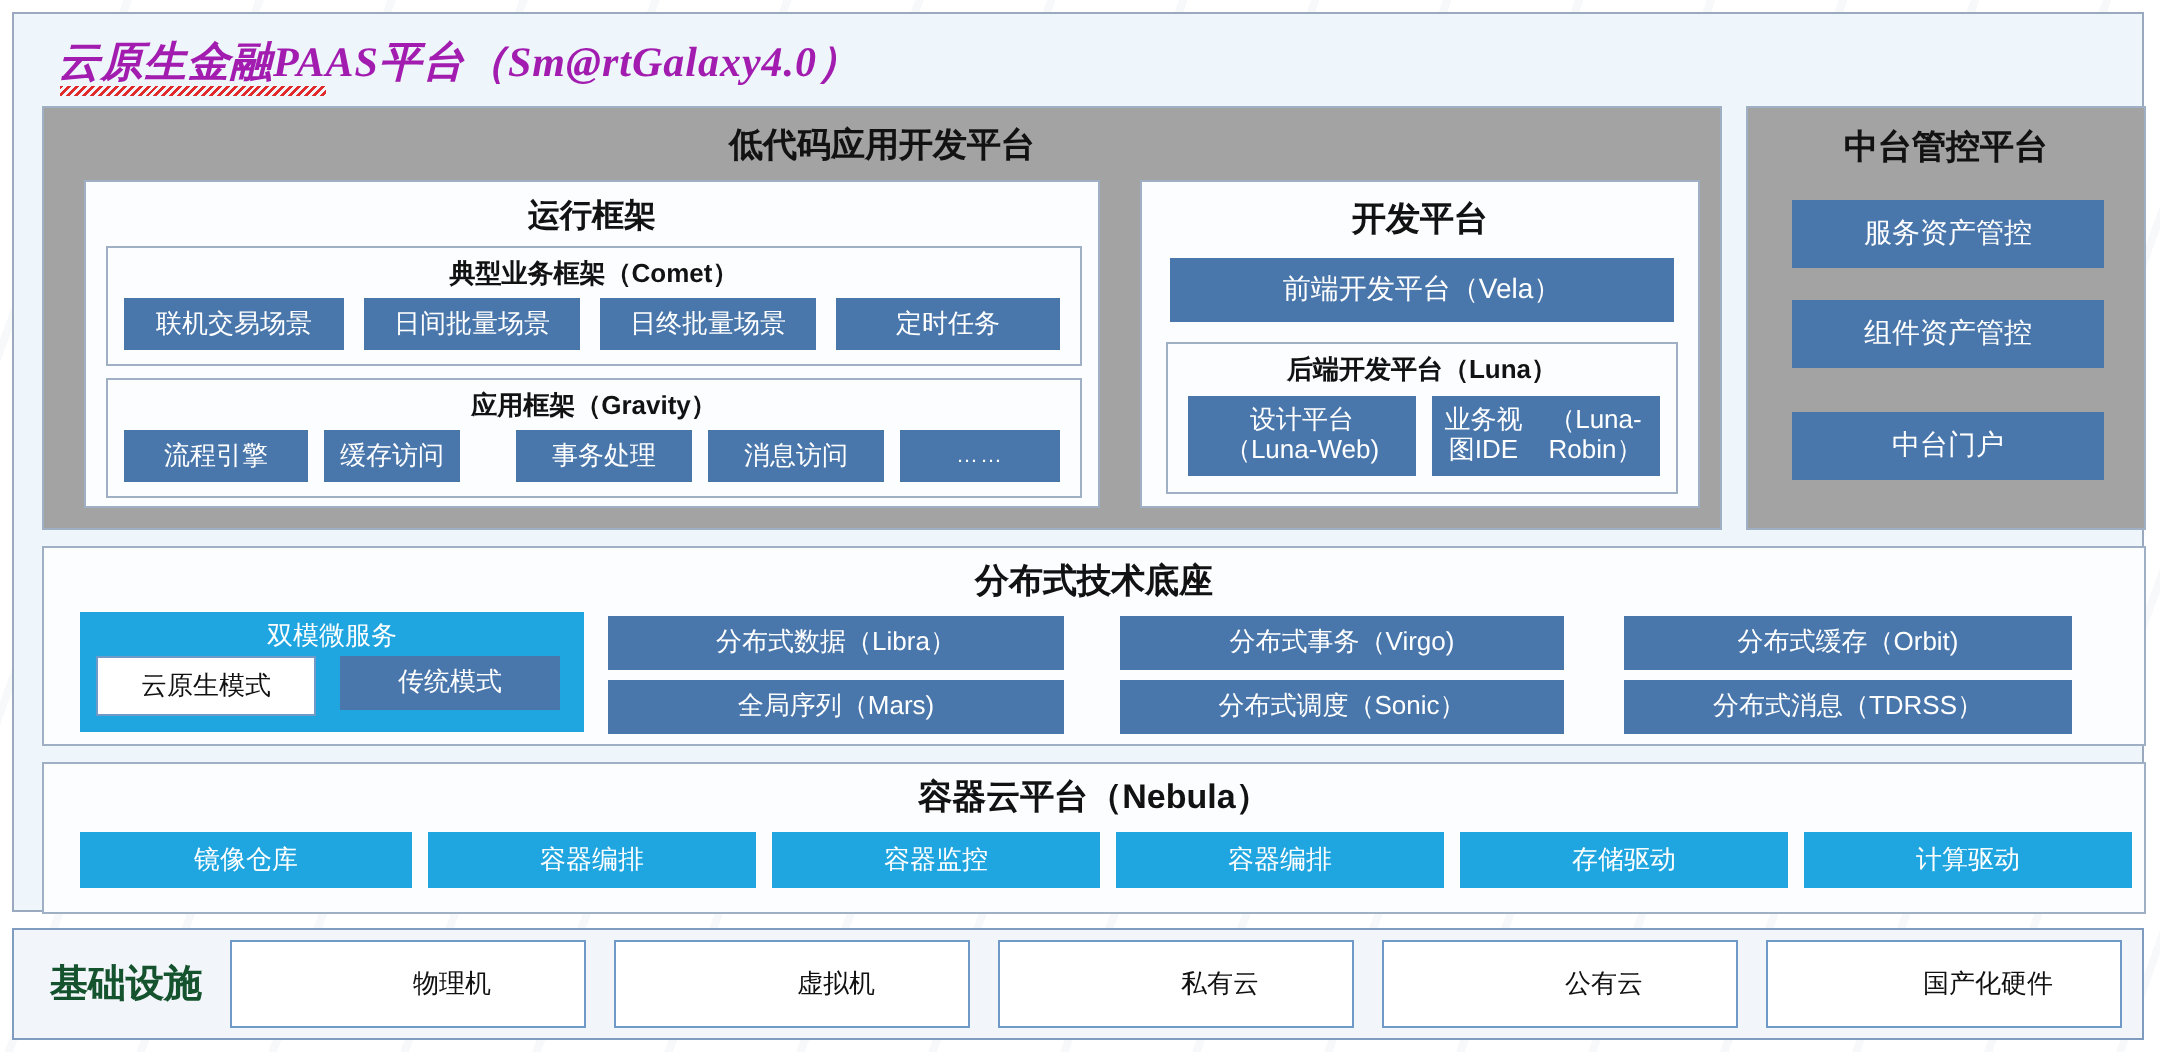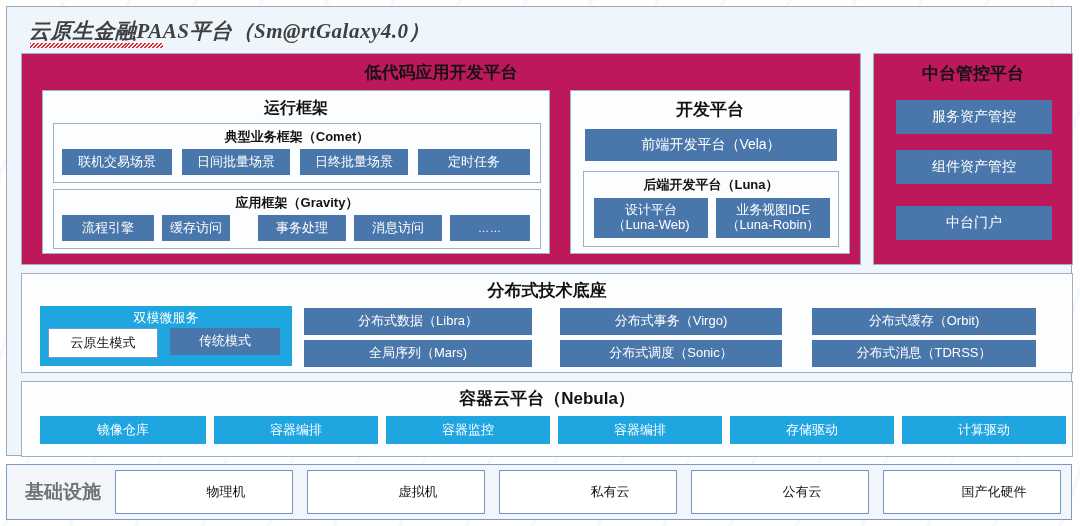--- a/index.html
+++ b/index.html
@@ -23,35 +23,35 @@
     background:#eef6fb;border:1px solid #9aa9bd;box-sizing:border-box;
   }
   .panel-infra{
     position:absolute;left:6px;top:464px;width:1066px;height:56px;
     background:#f2f6fa;border:1px solid #7f9cc0;box-sizing:border-box;
     display:flex;align-items:center;padding:0 10px;gap:14px;
   }
 
   
   .box{
-    background:#be185d;border:1px solid #9fb0c4;box-sizing:border-box;position:absolute;
+    background:#a3a3a3;border:1px solid #9fb0c4;box-sizing:border-box;position:absolute;
   }
   .box-white{
     background:#fbfdff;border:1px solid #9fb0c4;box-sizing:border-box;position:absolute;
   }
   .hdr{
     text-align:center;font-weight:bold;color:#121212;
   }
 
   
   .title{
     position:absolute;left:22px;top:10px;
     font-family:"Liberation Serif","DejaVu Serif",serif;
     font-style:italic;font-weight:bold;font-size:21px;
-    color:#404040;letter-spacing:.5px;white-space:nowrap;
+    color:#a21caf;letter-spacing:.5px;white-space:nowrap;
   }
   .squiggle{
     position:absolute;left:23px;top:36px;width:133px;height:5px;
     background:
       repeating-linear-gradient(135deg,#e02020 0 1.4px,rgba(0,0,0,0) 1.4px 2.8px);
     opacity:.95;
   }
 
   
   .chip{
@@ -103,21 +103,21 @@
   #dualmode-title{position:absolute;left:0;top:3px;width:100%;font-size:13px;color:#ffffff;text-align:center;}
   #dualmode .sub{position:absolute;top:22px;height:30px;font-size:13px;}
   #dist .chip{position:absolute;height:27px;font-size:13px;}
 
   
   #container{left:14px;top:374px;width:1052px;height:76px;}
   #container-title{position:absolute;left:0;top:5px;width:100%;font-size:17px;}
   #container .chip-cyan{position:absolute;top:34px;height:28px;}
 
   
-  .infra-label{font-size:19px;font-weight:bold;color:#737373;white-space:nowrap;padding-left:8px;}
+  .infra-label{font-size:19px;font-weight:bold;color:#14532d;white-space:nowrap;padding-left:8px;}
   .infra-items{display:flex;gap:14px;flex:1;}
   .infra-items .chip-plain{flex:1;height:44px;font-size:13px;padding-left:44px;}
 </style>
 </head>
 <body>
 
 <div class="canvas">
 
   <div class="panel-main">
 
@@ -151,21 +151,21 @@
       <div class="box-white" id="devplat">
         <div class="hdr" id="devplat-title">开发平台</div>
         <div class="chip" id="vela">前端开发平台（Vela）</div>
 
         <div class="box-white" id="luna">
           <div class="hdr" id="luna-title">后端开发平台（Luna）</div>
           <div class="chip" style="left:10px;width:114px;flex-direction:column;">
             <span>设计平台</span>
             <span>（Luna-Web)</span>
           </div>
-          <div class="chip" style="left:132px;width:114px;flex-direction:column;">
+          <div class="chip" style="left:132px;width:114px;flex-direction:row;">
             <span>业务视图IDE</span>
             <span>（Luna-Robin）</span>
           </div>
         </div>
       </div>
     </div>
 
     <div class="box" id="midctrl">
       <div class="hdr" id="midctrl-title">中台管控平台</div>
       <div class="chip" style="top:46px;">服务资产管控</div>

